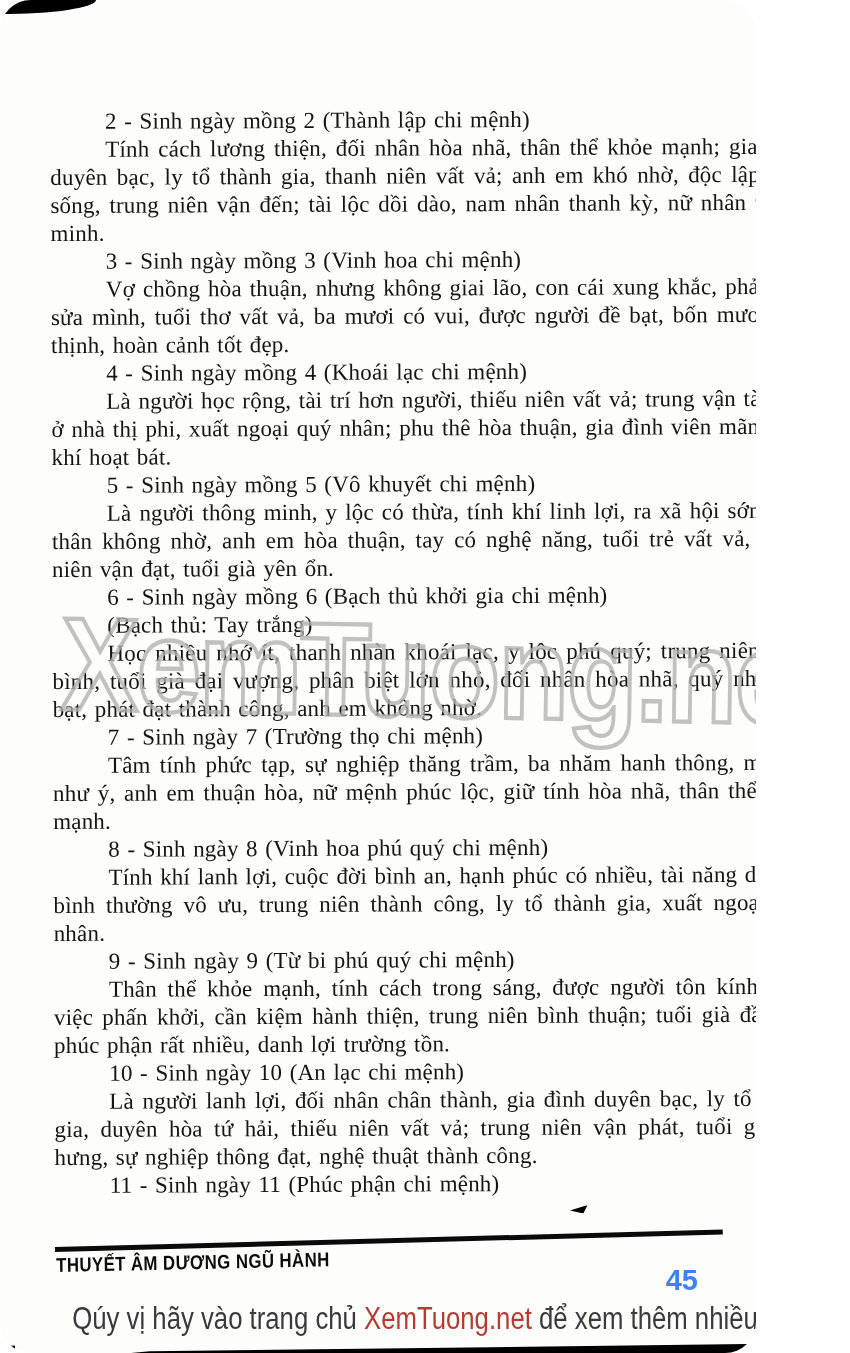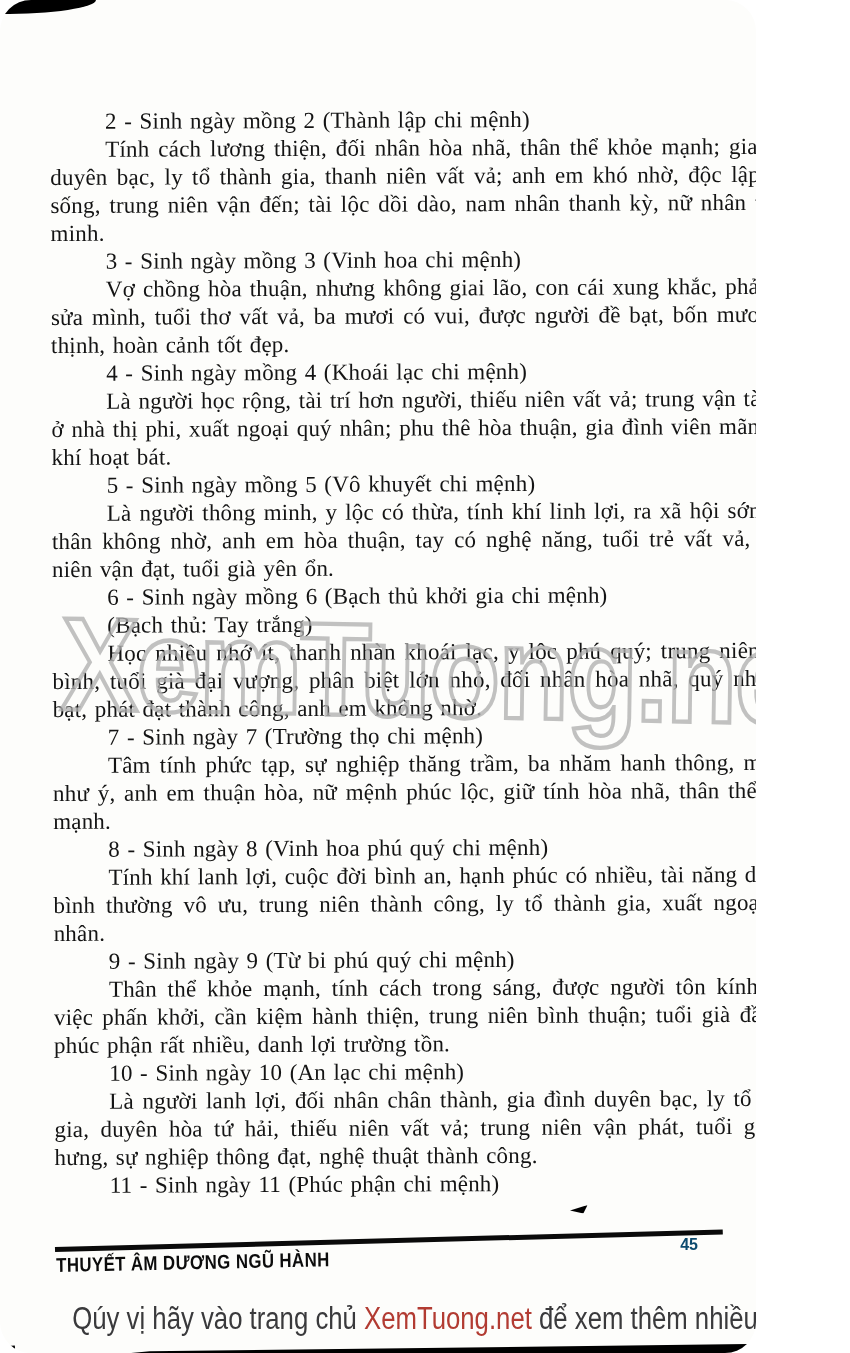--- a/index.html
+++ b/index.html
@@ -46,23 +46,23 @@
     background:#0a0a0a; transform:rotate(-1.5deg); transform-origin:left center;
   }
   .running-title {
     position:absolute; left:56px; top:1254px;
     font-family:"Liberation Sans", sans-serif; font-weight:bold;
     font-size:20px; letter-spacing:0.5px; color:#0c0c0c;
     transform:scaleX(0.84) rotate(-1deg); transform-origin:left top;
     white-space:nowrap;
   }
   .page-number {
-    position:absolute; right:58px; top:1236px;
+    position:absolute; right:58px; top:1264px;
     font-family:"Liberation Sans", sans-serif; font-weight:bold;
-    font-size:16px; color:#0c4a6e;
+    font-size:29px; color:#3b82f6;
   }
   .arrow-mark {
     position:absolute; left:570px; top:1206px; width:18px; height:8px;
     background:#000; clip-path:polygon(0 45%, 100% 0, 72% 100%);
     transform:rotate(-6deg);
   }
 
   
   .banner {
     position:absolute; left:0; top:1299px; width:850px;

